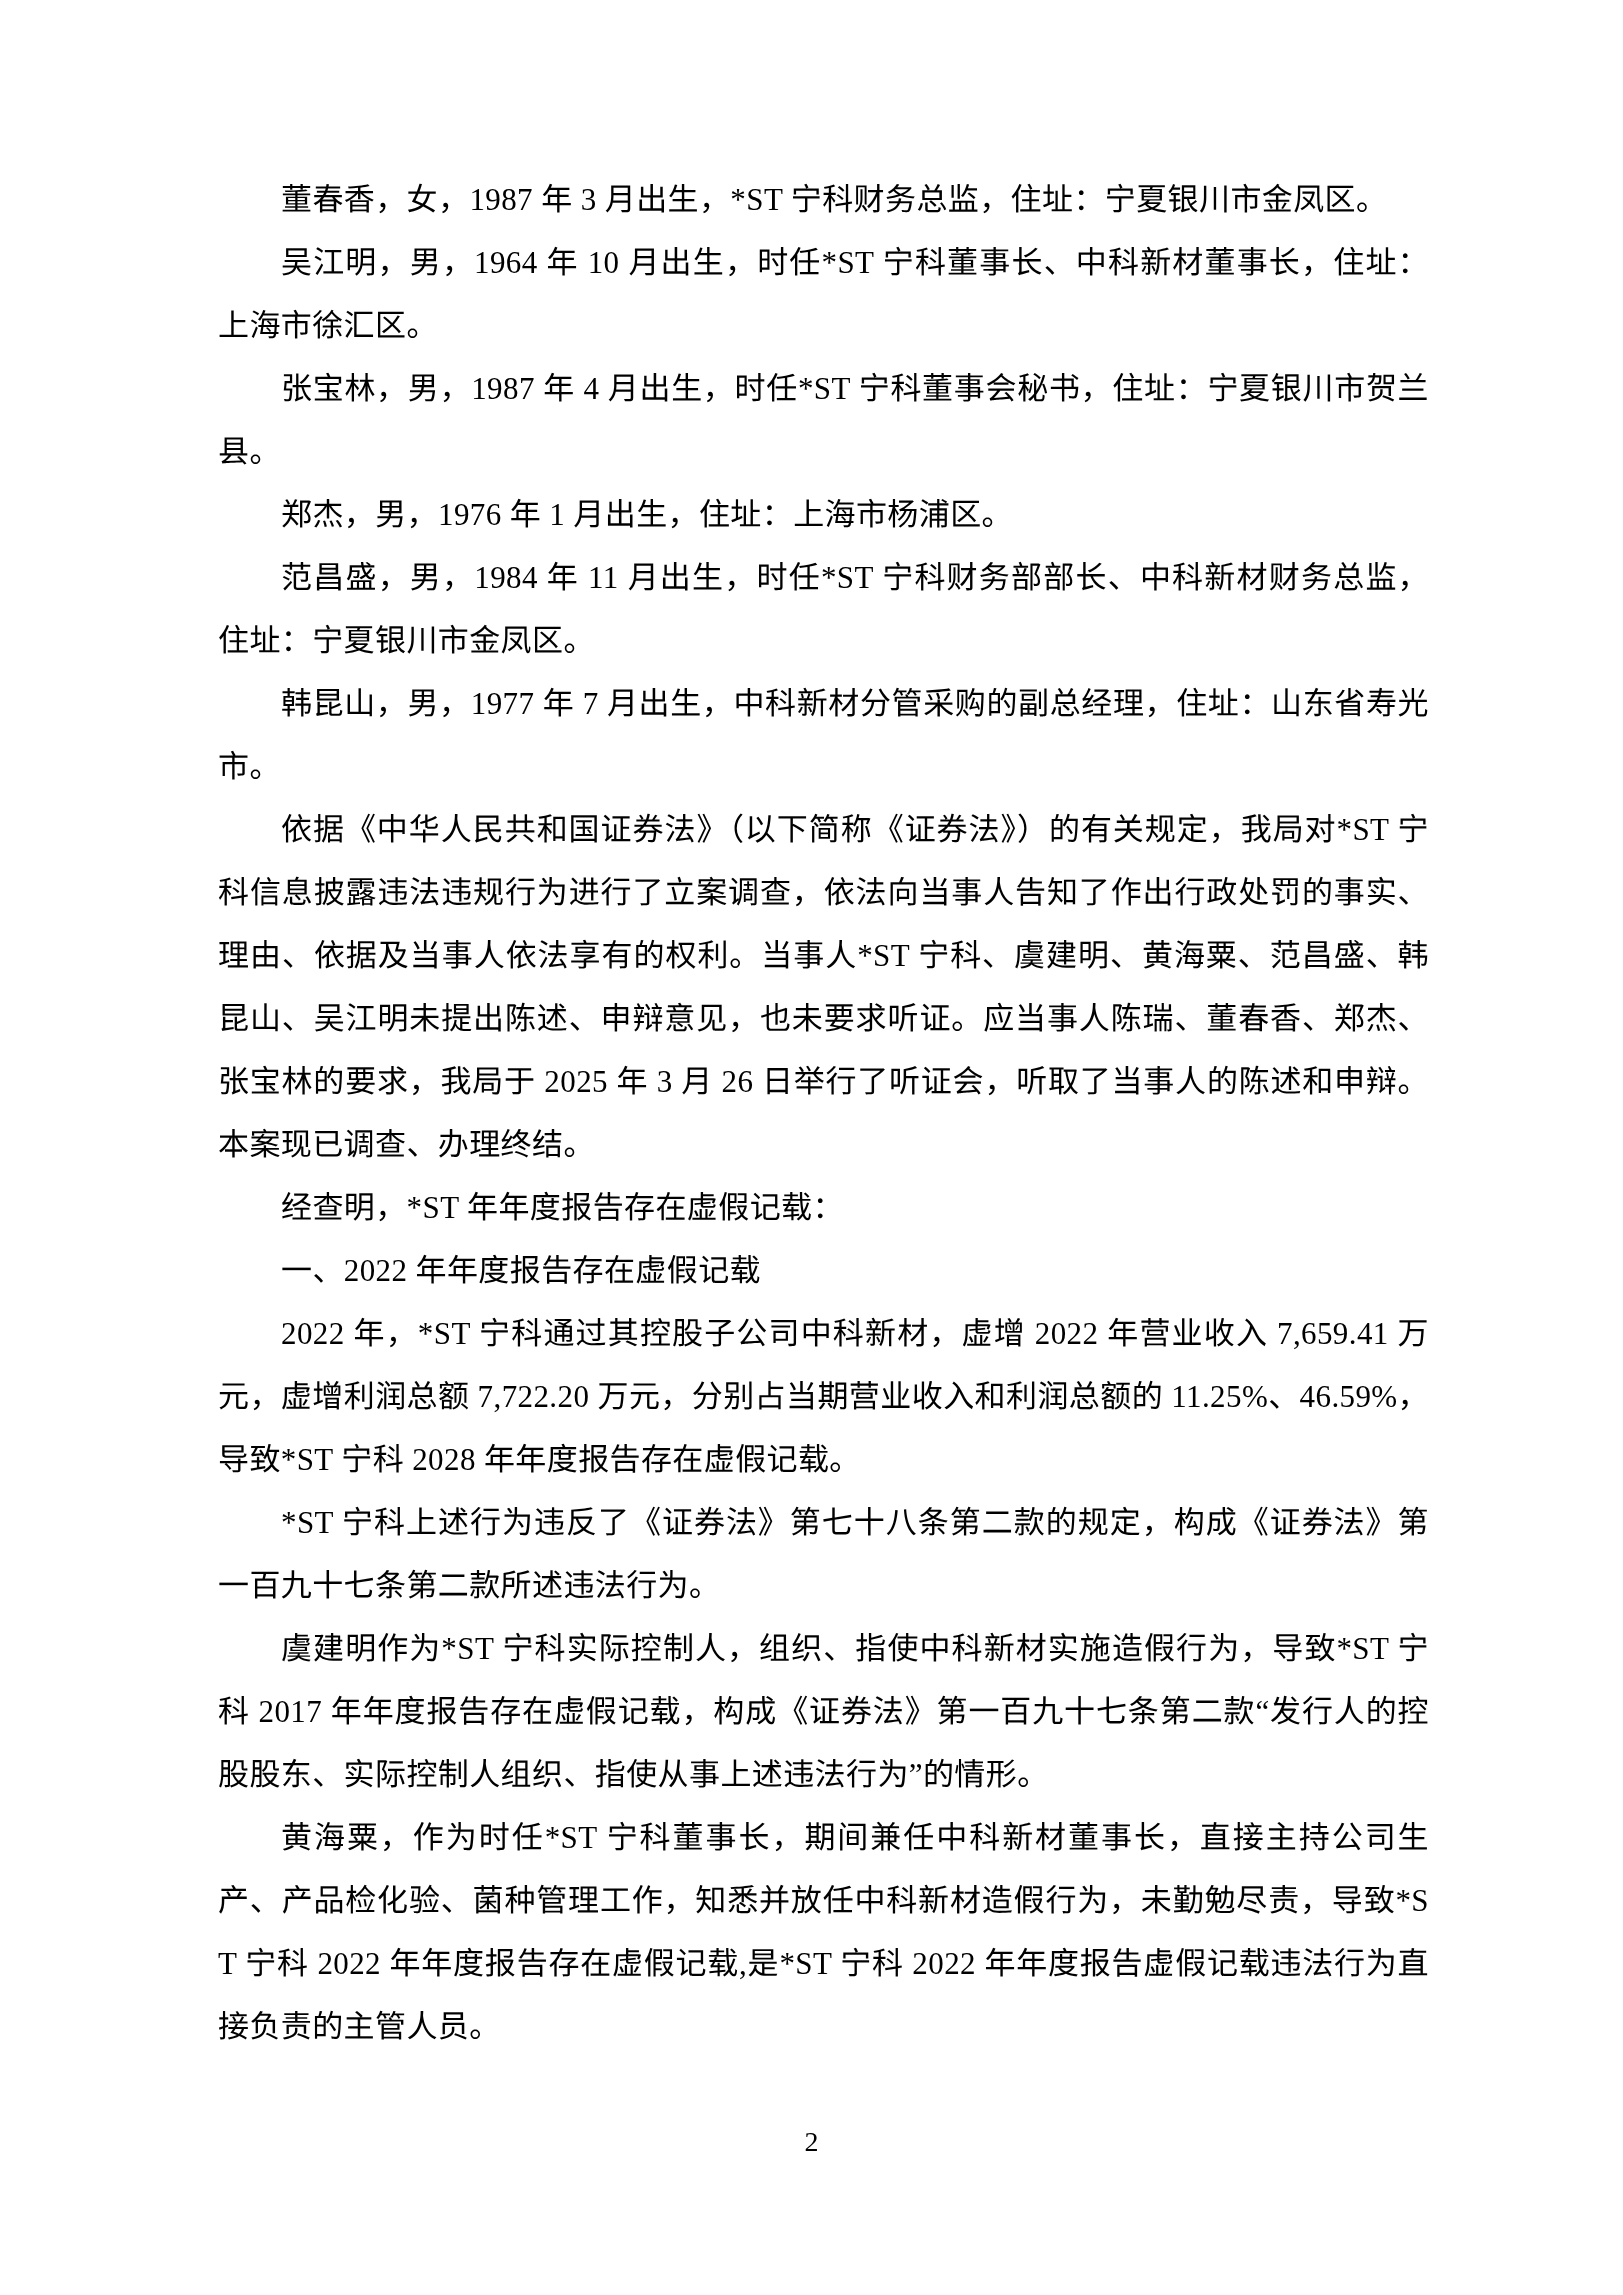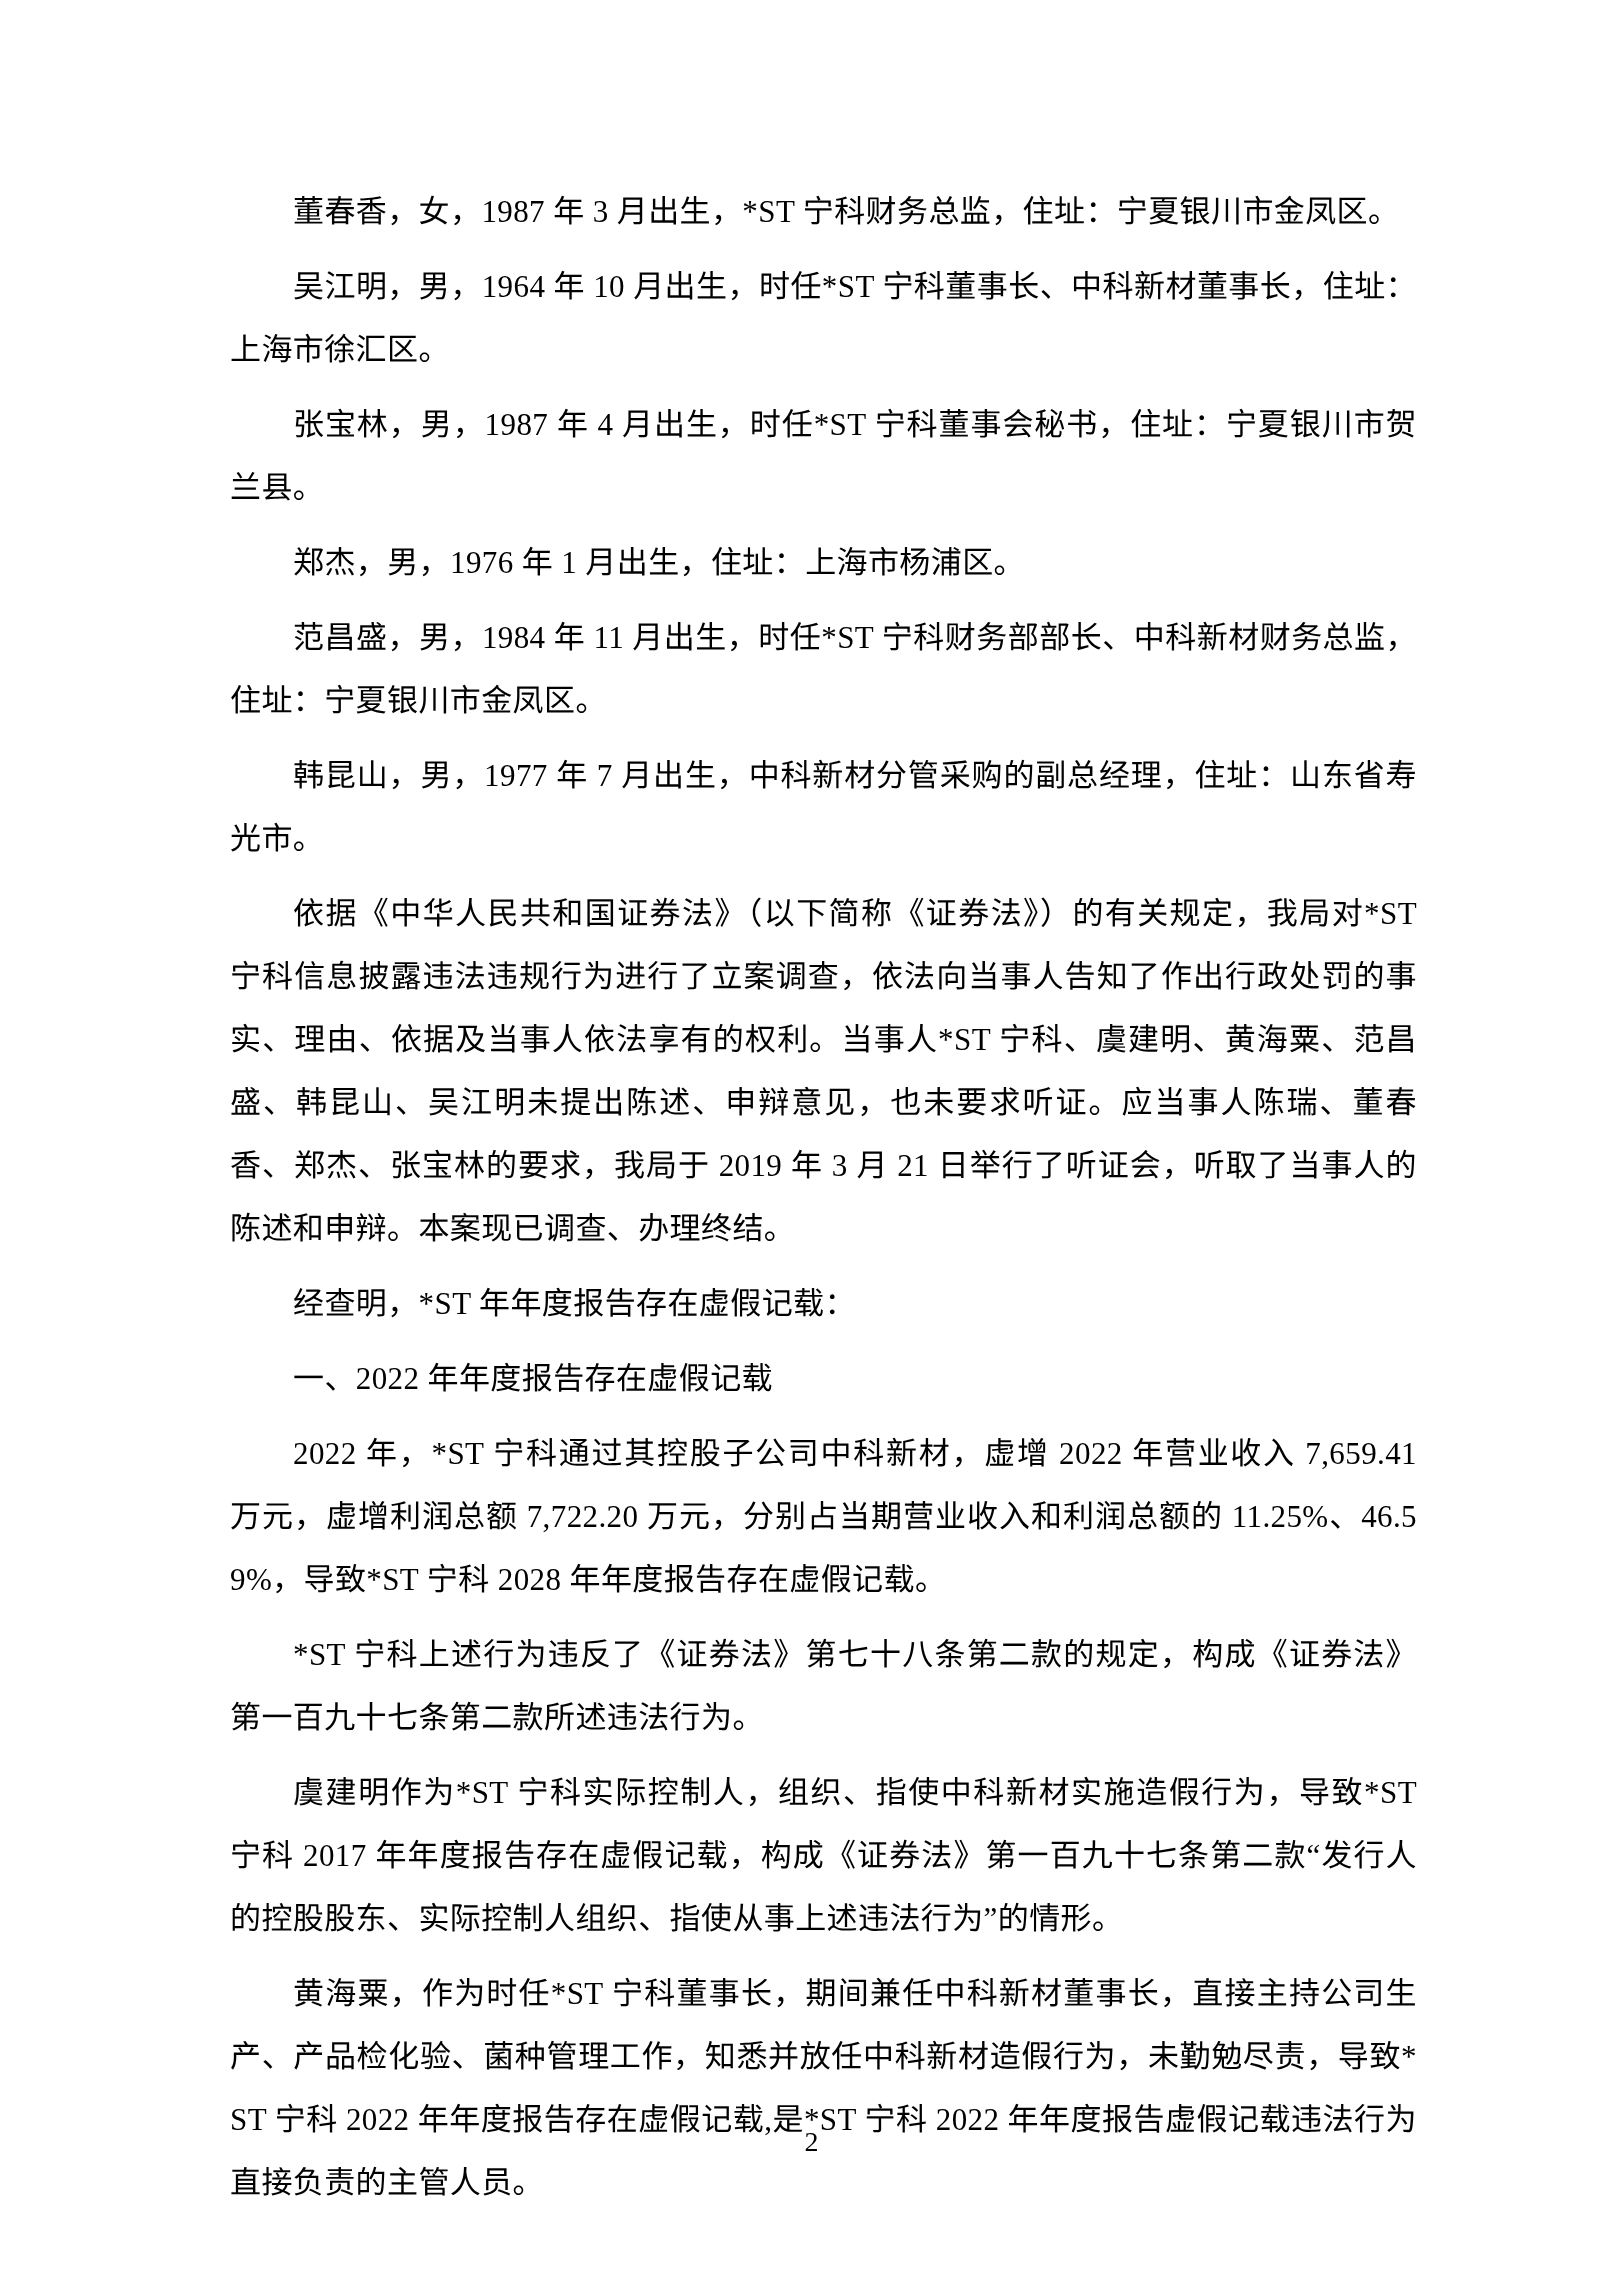--- a/index.html
+++ b/index.html
@@ -23,21 +23,21 @@
     height: 2295px;
     background: #ffffff;
   }
   .text-block {
     position: absolute;
     left: 218px;
     top: 168px;
     width: 1211px;
   }
   .text-block p {
-    margin: 12px;
+    margin: 0;
     padding: 0;
     font-size: 31px;
     line-height: 63px;
     text-align: justify;
     text-align-last: left;
     text-indent: 63px;
     letter-spacing: 0.4px;
     word-break: break-all;
   }
   .footer {
@@ -54,21 +54,21 @@
 <body>
 
 <div class="page">
   <div class="text-block">
     <p>董春香，女，1987 年 3 月出生，*ST 宁科财务总监，住址：宁夏银川市金凤区。</p>
     <p>吴江明，男，1964 年 10 月出生，时任*ST 宁科董事长、中科新材董事长，住址：上海市徐汇区。</p>
     <p>张宝林，男，1987 年 4 月出生，时任*ST 宁科董事会秘书，住址：宁夏银川市贺兰县。</p>
     <p>郑杰，男，1976 年 1 月出生，住址：上海市杨浦区。</p>
     <p>范昌盛，男，1984 年 11 月出生，时任*ST 宁科财务部部长、中科新材财务总监，住址：宁夏银川市金凤区。</p>
     <p>韩昆山，男，1977 年 7 月出生，中科新材分管采购的副总经理，住址：山东省寿光市。</p>
-    <p>依据《中华人民共和国证券法》（以下简称《证券法》）的有关规定，我局对*ST 宁科信息披露违法违规行为进行了立案调查，依法向当事人告知了作出行政处罚的事实、理由、依据及当事人依法享有的权利。当事人*ST 宁科、虞建明、黄海粟、范昌盛、韩昆山、吴江明未提出陈述、申辩意见，也未要求听证。应当事人陈瑞、董春香、郑杰、张宝林的要求，我局于 2019 年 3 月 21 日举行了听证会，听取了当事人的陈述和申辩。本案现已调查、办理终结。</p>
+    <p>依据《中华人民共和国证券法》（以下简称《证券法》）的有关规定，我局对*ST 宁科信息披露违法违规行为进行了立案调查，依法向当事人告知了作出行政处罚的事实、理由、依据及当事人依法享有的权利。当事人*ST 宁科、虞建明、黄海粟、范昌盛、韩昆山、吴江明未提出陈述、申辩意见，也未要求听证。应当事人陈瑞、董春香、郑杰、张宝林的要求，我局于 2025 年 3 月 26 日举行了听证会，听取了当事人的陈述和申辩。本案现已调查、办理终结。</p>
     <p>经查明，*ST 年年度报告存在虚假记载：</p>
     <p>一、2022 年年度报告存在虚假记载</p>
     <p>2022 年，*ST 宁科通过其控股子公司中科新材，虚增 2022 年营业收入 7,659.41 万元，虚增利润总额 7,722.20 万元，分别占当期营业收入和利润总额的 11.25%、46.59%，导致*ST 宁科 2028 年年度报告存在虚假记载。</p>
     <p>*ST 宁科上述行为违反了《证券法》第七十八条第二款的规定，构成《证券法》第一百九十七条第二款所述违法行为。</p>
     <p>虞建明作为*ST 宁科实际控制人，组织、指使中科新材实施造假行为，导致*ST 宁科 2017 年年度报告存在虚假记载，构成《证券法》第一百九十七条第二款“发行人的控股股东、实际控制人组织、指使从事上述违法行为”的情形。</p>
     <p>黄海粟，作为时任*ST 宁科董事长，期间兼任中科新材董事长，直接主持公司生产、产品检化验、菌种管理工作，知悉并放任中科新材造假行为，未勤勉尽责，导致*ST 宁科 2022 年年度报告存在虚假记载,是*ST 宁科 2022 年年度报告虚假记载违法行为直接负责的主管人员。</p>
   </div>
   <div class="footer">2</div>
 </div>
 

